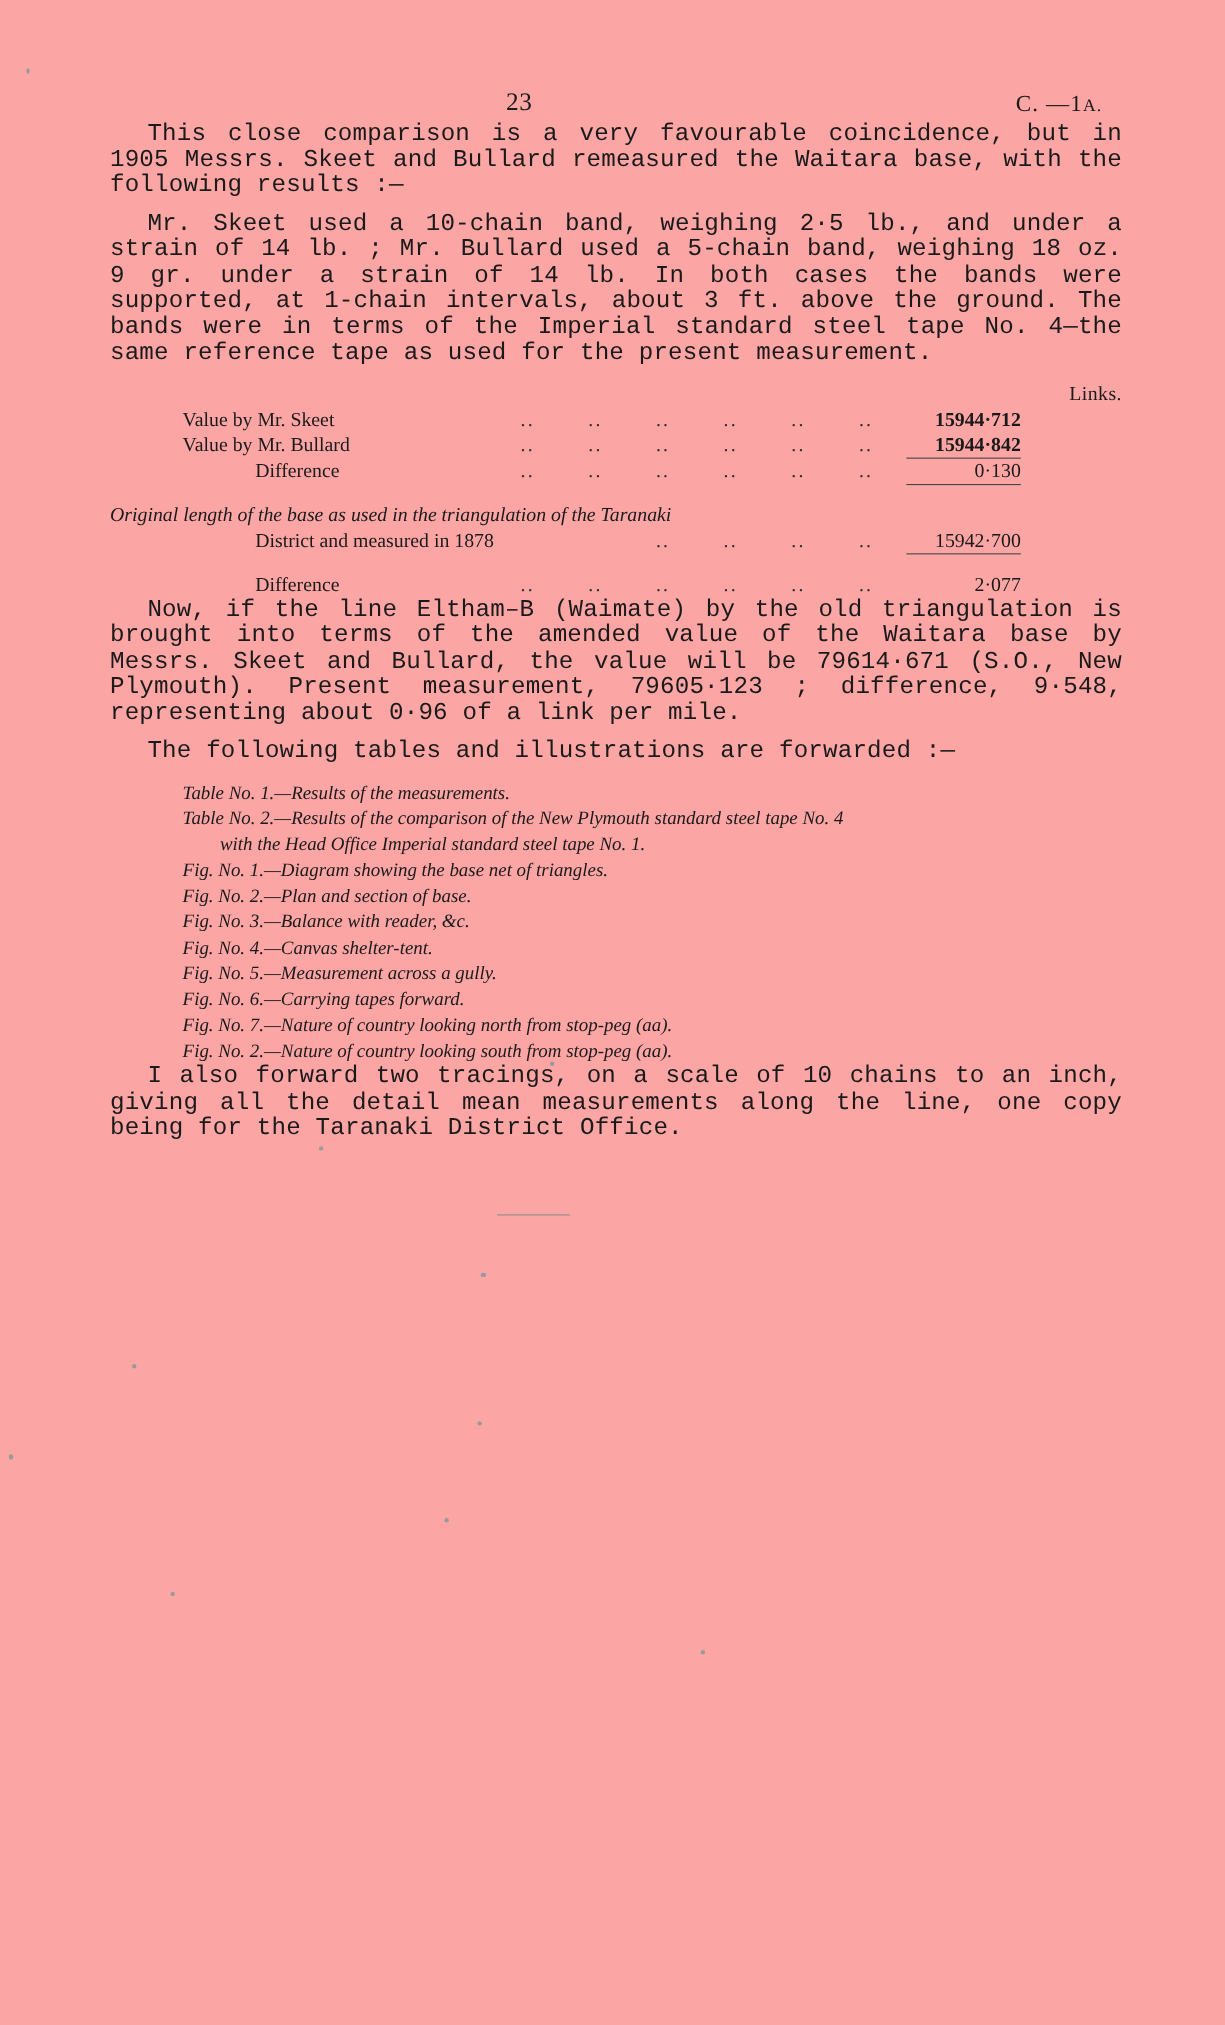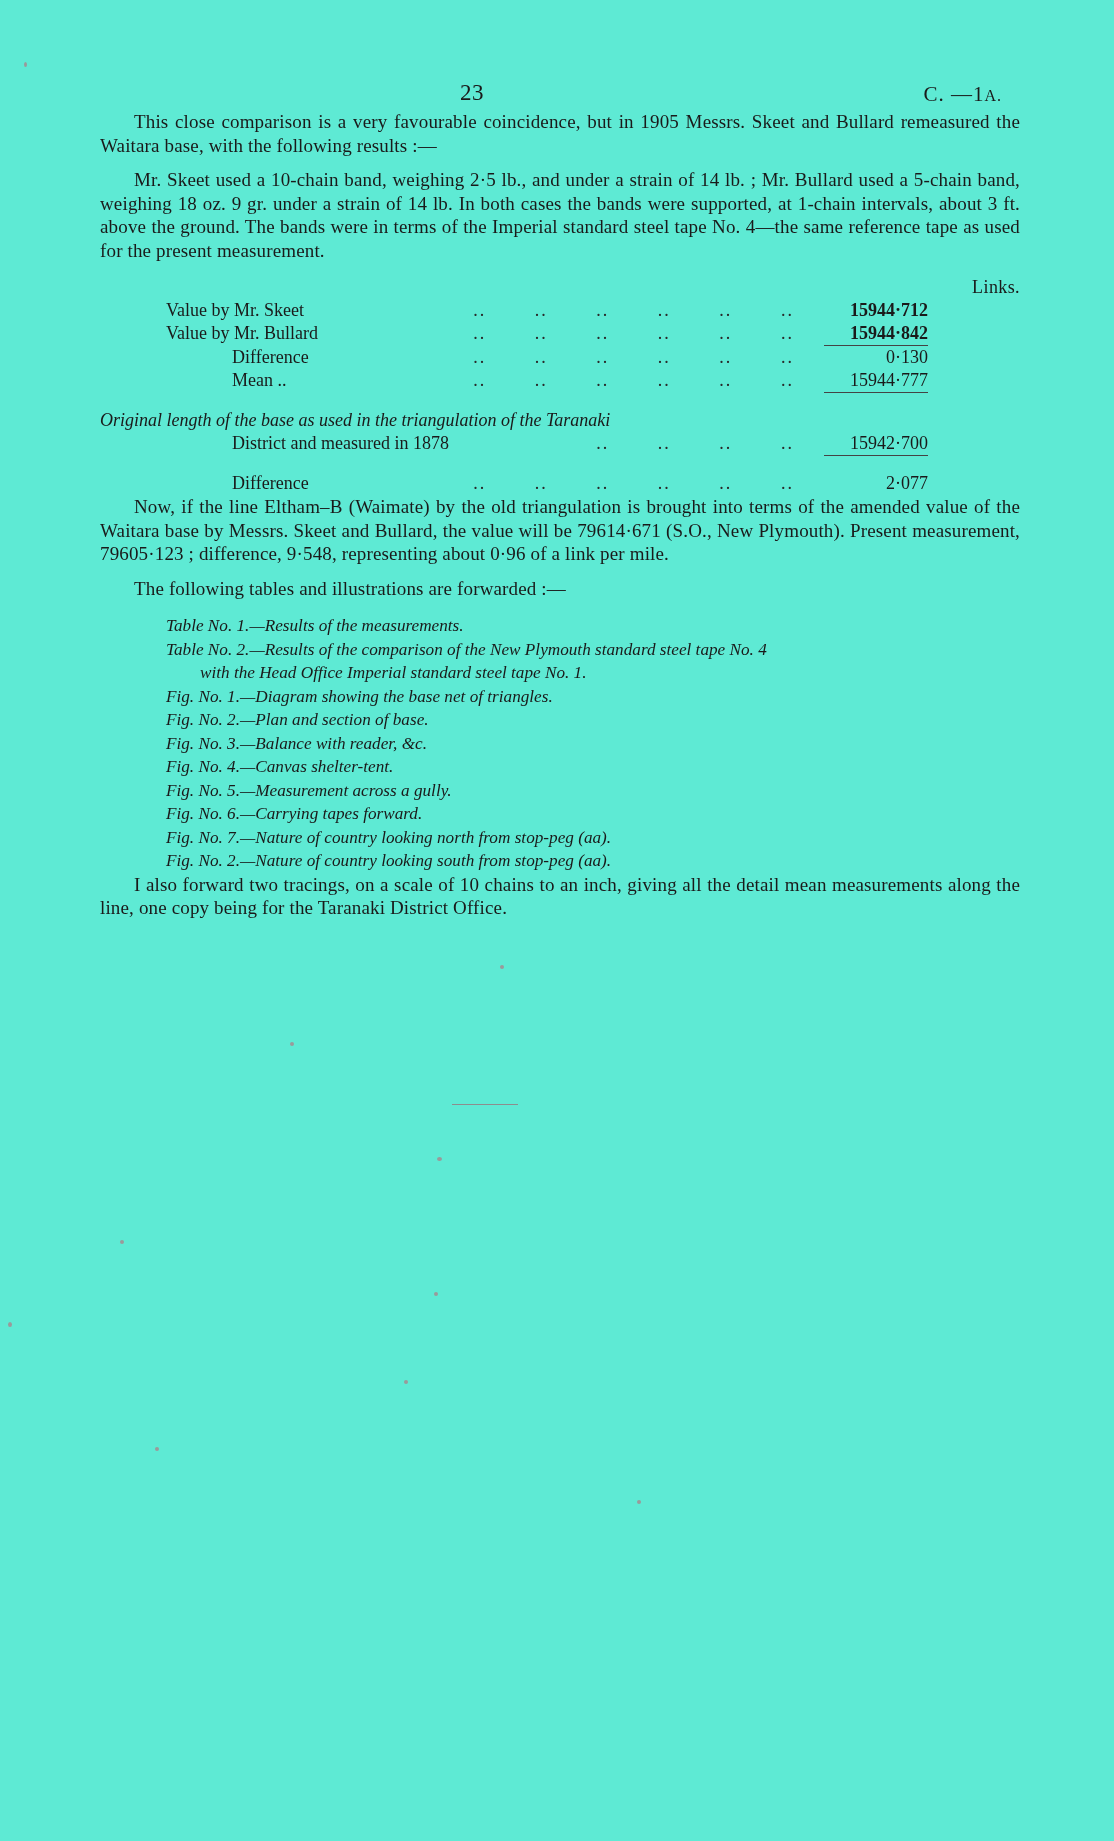--- a/index.html
+++ b/index.html
@@ -13,21 +13,21 @@
     position: relative;
     font-family: "Liberation Serif", serif;
     color: #1a1a1a;
     overflow: hidden;
   }
   .page {
     position: absolute;
     top: 0; left: 0;
     width: 1114px;
     height: 1841px;
-    background: #5eead4;
+    background: #fca5a5;
   }
   .content {
     position: absolute;
     left: 100px;
     top: 70px;
     width: 920px;
   }
   
   .header {
     position: relative;
@@ -44,25 +44,26 @@
     position: absolute;
     right: 18px;
     top: 12px;
     font-size: 21px;
     letter-spacing: 1px;
   }
   .doc-code .small-caps {
     font-size: 16px;
   }
   p.body-text {
-    font-size: 19px;
+    font-size: 22px;
     line-height: 23.5px;
     margin: 0 0 11px 0;
     text-align: justify;
     letter-spacing: 0.15px;
+    font-family: Liberation Mono, monospace;
   }
   p.indent {
     text-indent: 34px;
   }
   .para-block {
     margin-top: 18px;
   }
   
   .results {
     margin: 14px 0 0 0;
@@ -206,30 +207,20 @@
       </tr>
       <tr>
         <td class="label-indent">Difference</td>
         <td class="dots">..</td>
         <td class="dots">..</td>
         <td class="dots">..</td>
         <td class="dots">..</td>
         <td class="dots">..</td>
         <td class="dots">..</td>
         <td class="value">0·130</td>
-      </tr>
-      <tr>
-        <td class="label-indent">Mean  ..</td>
-        <td class="dots">..</td>
-        <td class="dots">..</td>
-        <td class="dots">..</td>
-        <td class="dots">..</td>
-        <td class="dots">..</td>
-        <td class="dots">..</td>
-        <td class="value">15944·777</td>
       </tr>
       <tr class="rule">
         <td colspan="8">
               <div class="rule-line"></div>
             </td>
       </tr>
       <tr class="spacer">
             <td colspan="8"></td>
           </tr>
       <tr>

